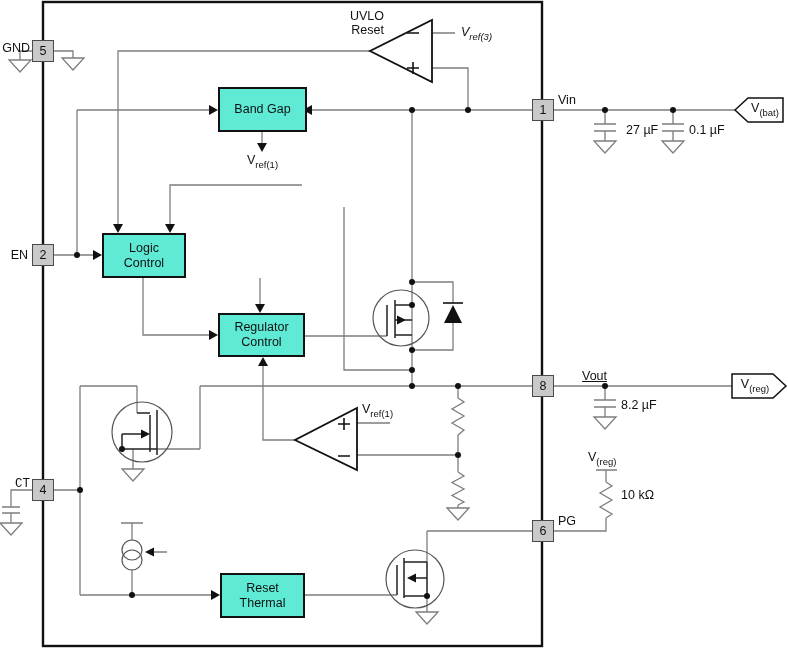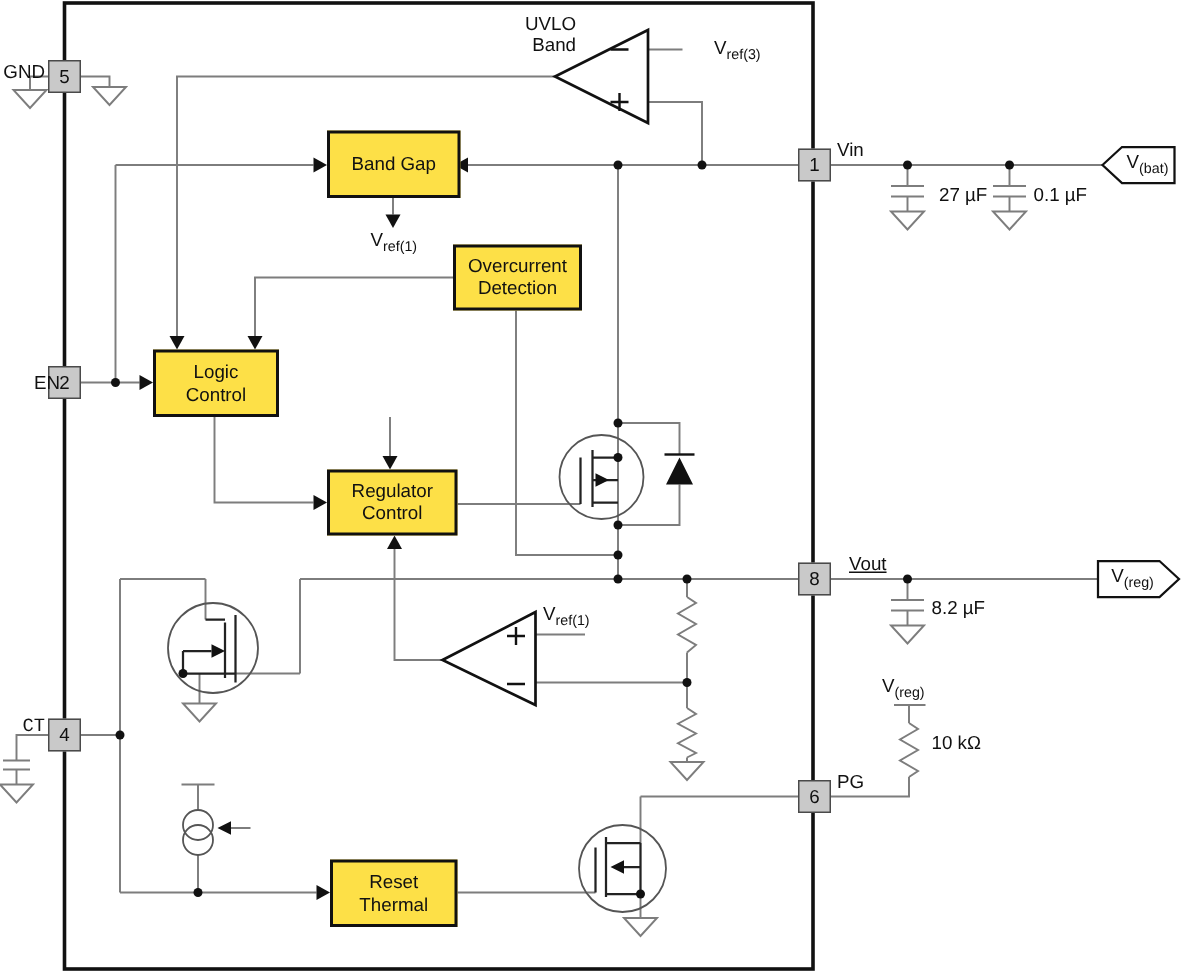--- a/index.html
+++ b/index.html
@@ -1,19 +1,19 @@
 <!DOCTYPE html>
 <html><head>
 <meta charset="utf-8">
 <style>
   html,body{margin:0;padding:0;background:#fff;}
   .stage{position:relative;width:788px;height:650px;background:#ffffff;overflow:hidden;
          font-family:"Liberation Sans", sans-serif;color:#111;}
   .stage svg{position:absolute;left:0;top:0;}
-  .blk{position:absolute;box-sizing:border-box;border:2px solid #111;background:#fde047;
+  .blk{position:absolute;box-sizing:border-box;border:2px solid #111;background:#5eead4;
        display:flex;align-items:center;justify-content:center;text-align:center;
        font-size:12.5px;line-height:1.18;white-space:pre-line;}
   .pinbox{position:absolute;box-sizing:border-box;width:22px;height:22px;background:#c9c9c9;
           border:1.5px solid #4a4a4a;display:flex;align-items:center;justify-content:center;
           font-size:12.5px;}
   .lbl{position:absolute;font-size:12.5px;line-height:1.15;white-space:pre-line;}
   .lbl sub{font-size:9.5px;}
   .right{text-align:right;}
   .center{text-align:center;}
 </style>
@@ -158,22 +158,20 @@
     <circle cx="605" cy="386" r="3"></circle>
   </g>
 
   <g fill="#fff" stroke="#111" stroke-width="1.5">
     <polygon points="735,110 748,98 783,98 783,122 748,122"></polygon>
     <polygon points="786,386 773,374 732,374 732,398 773,398"></polygon>
   </g>
 </svg>
 
 <div class="blk" style="left:218px;top:87px;width:89px;height:45px;"><span>Band Gap</span></div>
-<div class="blk" style="left:302px;top:163px;width:86px;height:44px;"><span>Overcurrent
-Detection</span></div>
 <div class="blk" style="left:102px;top:233px;width:84px;height:45px;"><span>Logic
 Control</span></div>
 <div class="blk" style="left:218px;top:313px;width:87px;height:44px;"><span>Regulator
 Control</span></div>
 <div class="blk" style="left:220px;top:573px;width:85px;height:45px;"><span>Reset
 Thermal</span></div>
 
 <div class="pinbox" style="left:32px;top:40px;">
       <span>5</span>
     </div>
@@ -187,29 +185,29 @@
       <span>1</span>
     </div>
 <div class="pinbox" style="left:532px;top:375px;">
       <span>8</span>
     </div>
 <div class="pinbox" style="left:532px;top:520px;">
       <span>6</span>
     </div>
 
 <div class="lbl right" style="left:0;top:41px;width:30px;">GND</div>
-<div class="lbl right" style="left:12px;top:248px;width:28px;">EN</div>
+<div class="lbl right" style="left:0;top:248px;width:28px;">EN</div>
 <div class="lbl right" style="left:0;top:477px;width:30px;font-family:Liberation Mono, monospace;">CT</div>
 <div class="lbl" style="left:558px;top:93px;">Vin</div>
-<div class="lbl" style="left:566px;top:369px;text-decoration:underline;">Vout</div>
+<div class="lbl" style="left:582px;top:369px;text-decoration:underline;">Vout</div>
 <div class="lbl" style="left:558px;top:514px;">PG</div>
 
 <div class="lbl right" style="left:330px;top:9px;width:54px;">UVLO
-Band</div>
-<div class="lbl" style="left:476px;top:25px;"><span>V</span><sub>ref(3)</sub></div>
+Reset</div>
+<div class="lbl" style="left:461px;top:25px;font-style:italic;"><span>V</span><sub>ref(3)</sub></div>
 <div class="lbl" style="left:247px;top:153px;"><span>V</span><sub>ref(1)</sub></div>
 <div class="lbl" style="left:362px;top:402px;"><span>V</span><sub>ref(1)</sub></div>
 
 <div class="lbl" style="left:626px;top:123px;">27 µF</div>
 <div class="lbl" style="left:689px;top:123px;">0.1 µF</div>
 <div class="lbl" style="left:621px;top:398px;">8.2 µF</div>
 <div class="lbl" style="left:621px;top:488px;">10 kΩ</div>
 <div class="lbl" style="left:588px;top:450px;"><span>V</span><sub>(reg)</sub></div>
 <div class="lbl center" style="left:745px;top:101px;width:40px;"><span>V</span><sub>(bat)</sub></div>
 <div class="lbl center" style="left:734px;top:377px;width:42px;"><span>V</span><sub>(reg)</sub></div>

